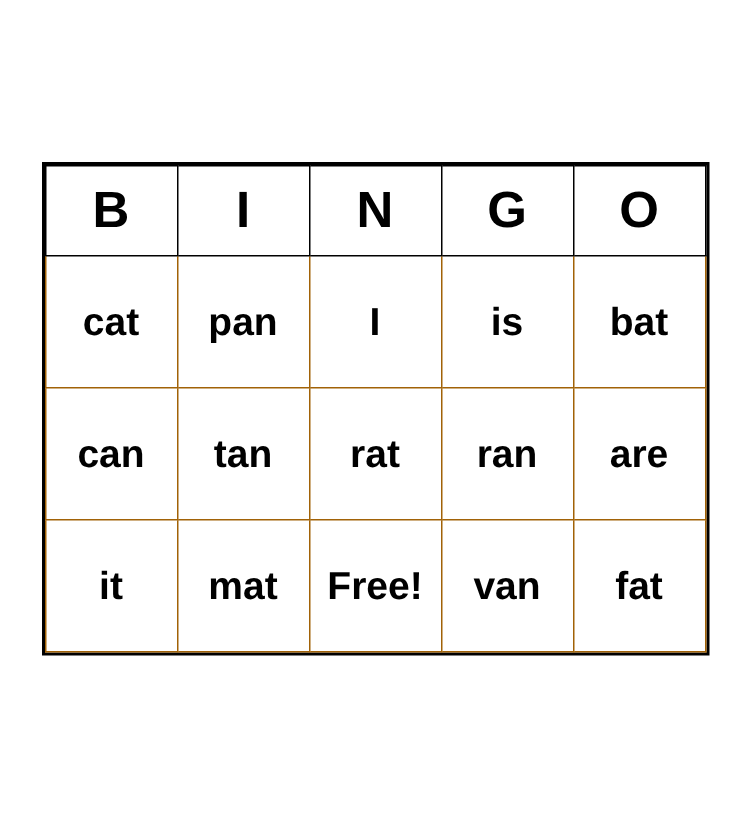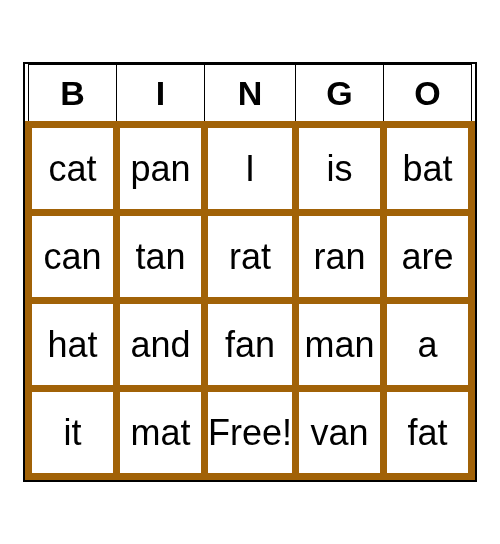--- a/index.html
+++ b/index.html
@@ -22,26 +22,27 @@
       border: 2px solid #000;
       display: inline-block;
     }
 
     .bingo-table {
       border-collapse: collapse;
     }
 
     .bingo-table td,
     .bingo-table th {
-      border: 7px solid #a16207;
+      border: 1px solid #a16207;
       width: 88px;
       height: 88px;
       text-align: center;
       vertical-align: middle;
-      font-size: 36px;
+      font-size: 26px;
+      font-weight: bold;
     }
 
     .bingo-table th {
       font-size: 34px;
       font-weight: bold;
       height: 60px;
       border: 1px solid #000;
     }
   </style>
 </head>
@@ -67,27 +68,20 @@
           <td>bat</td>
         </tr>
         <tr>
           <td>can</td>
           <td>tan</td>
           <td>rat</td>
           <td>ran</td>
           <td>are</td>
         </tr>
         <tr>
-          <td>hat</td>
-          <td>and</td>
-          <td>fan</td>
-          <td>man</td>
-          <td>a</td>
-        </tr>
-        <tr>
           <td>it</td>
           <td>mat</td>
           <td>Free!</td>
           <td>van</td>
           <td>fat</td>
         </tr>
       </tbody>
   </table>
 </div>
 

